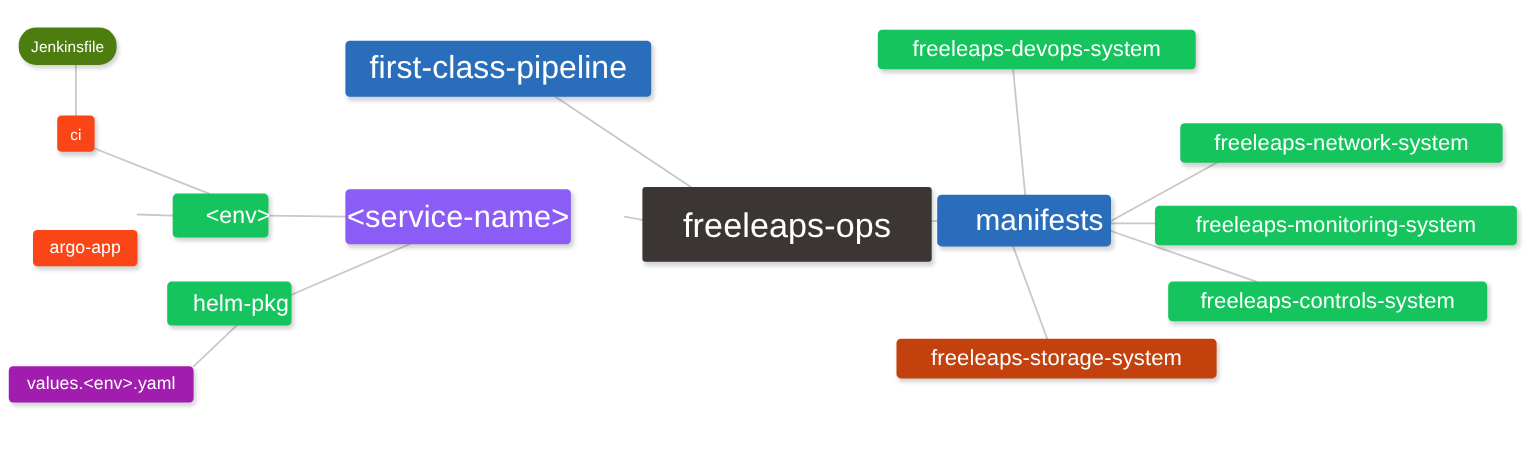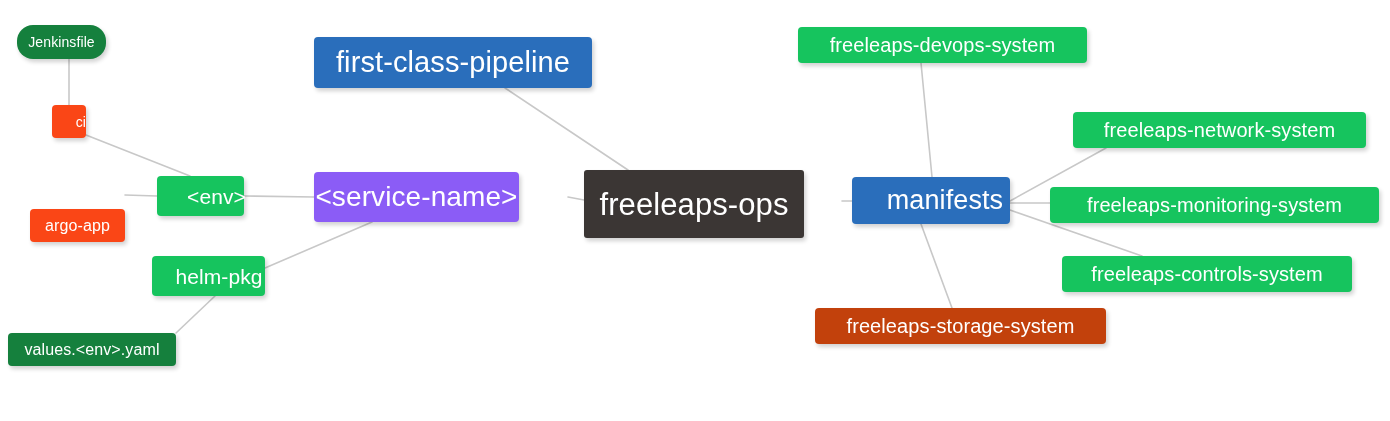--- a/index.html
+++ b/index.html
@@ -58,45 +58,45 @@
       <line x1="505" y1="88" x2="628" y2="170" stroke="#c8c8c8" stroke-width="1.6" stroke-linecap="round"></line>
       <line x1="568" y1="197" x2="584" y2="200" stroke="#c8c8c8" stroke-width="1.6" stroke-linecap="round"></line>
       <line x1="842" y1="201" x2="852" y2="201" stroke="#c8c8c8" stroke-width="1.6" stroke-linecap="round"></line>
       <line x1="932" y1="177" x2="921" y2="63" stroke="#c8c8c8" stroke-width="1.6" stroke-linecap="round"></line>
       <line x1="1010" y1="201" x2="1106" y2="148" stroke="#c8c8c8" stroke-width="1.6" stroke-linecap="round"></line>
       <line x1="1010" y1="203" x2="1050" y2="203" stroke="#c8c8c8" stroke-width="1.6" stroke-linecap="round"></line>
       <line x1="1010" y1="210" x2="1142" y2="256" stroke="#c8c8c8" stroke-width="1.6" stroke-linecap="round"></line>
       <line x1="921" y1="224" x2="952" y2="308" stroke="#c8c8c8" stroke-width="1.6" stroke-linecap="round"></line>
     </svg>
   <div id="node-layer">
-      <div class="node" style="left: 17px; top: 25px; width: 89px; height: 34px; background: #15803d; font-size: 14px; border-radius: 16px;">
+      <div class="node" style="left: 17px; top: 25px; width: 89px; height: 34px; background: #4d7c0f; font-size: 14px; border-radius: 16px;">
         <span>Jenkinsfile</span>
       </div>
-      <div class="node" style="left: 52px; top: 105px; width: 34px; height: 33px; background: rgb(250, 70, 22); font-size: 14px; justify-content: flex-end;">
+      <div class="node" style="left: 52px; top: 105px; width: 34px; height: 33px; background: rgb(250, 70, 22); font-size: 14px;">
         <span>ci</span>
       </div>
       <div class="node" style="left: 30px; top: 177px; width: 95px; height: 33px; background: rgb(250, 70, 22); font-size: 16px; margin-top: 32px;">
         <span>argo-app</span>
       </div>
       <div class="node" style="left: 157px; top: 176px; width: 87px; height: 40px; background: rgb(22, 196, 94); font-size: 21px; padding-left: 32px;">
         <span>&lt;env&gt;</span>
       </div>
       <div class="node" style="left: 152px; top: 256px; width: 113px; height: 40px; background: rgb(22, 196, 94); font-size: 21px; padding-left: 21px;">
         <span>helm-pkg</span>
       </div>
-      <div class="node" style="left: 8px; top: 333px; width: 168px; height: 33px; background: #15803d; font-size: 16px;">
+      <div class="node" style="left: 8px; top: 333px; width: 168px; height: 33px; background: #a21caf; font-size: 16px;">
         <span>values.&lt;env&gt;.yaml</span>
       </div>
       <div class="node" style="left: 314px; top: 37px; width: 278px; height: 51px; background: rgb(42, 110, 187); font-size: 29px;">
         <span>first-class-pipeline</span>
       </div>
       <div class="node" style="left: 314px; top: 172px; width: 205px; height: 50px; background: #8b5cf6; font-size: 28px;">
         <span>&lt;service-name&gt;</span>
       </div>
-      <div class="node node-root" style="left: 584px; top: 170px; width: 220px; height: 68px; background: rgb(59, 54, 52); font-size: 31px;">
+      <div class="node node-root" style="left: 584px; top: 170px; width: 263px; height: 68px; background: rgb(59, 54, 52); font-size: 31px;">
         <span>freeleaps-ops</span>
       </div>
       <div class="node" style="left: 852px; top: 177px; width: 158px; height: 47px; background: rgb(42, 110, 187); font-size: 27px; padding-left: 28px;">
         <span>manifests</span>
       </div>
       <div class="node" style="left: 798px; top: 27px; width: 289px; height: 36px; background: rgb(22, 196, 94); font-size: 20px;">
         <span>freeleaps-devops-system</span>
       </div>
       <div class="node" style="left: 1073px; top: 112px; width: 293px; height: 36px; background: rgb(22, 196, 94); font-size: 20px;">
         <span>freeleaps-network-system</span>

